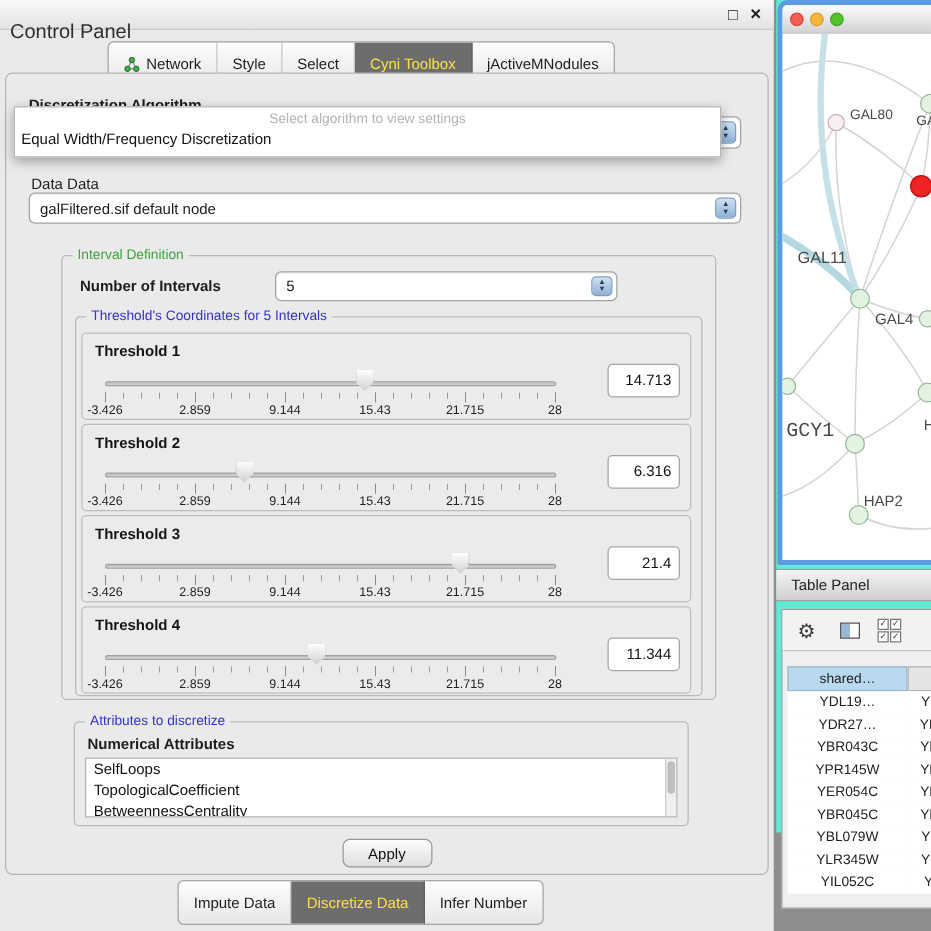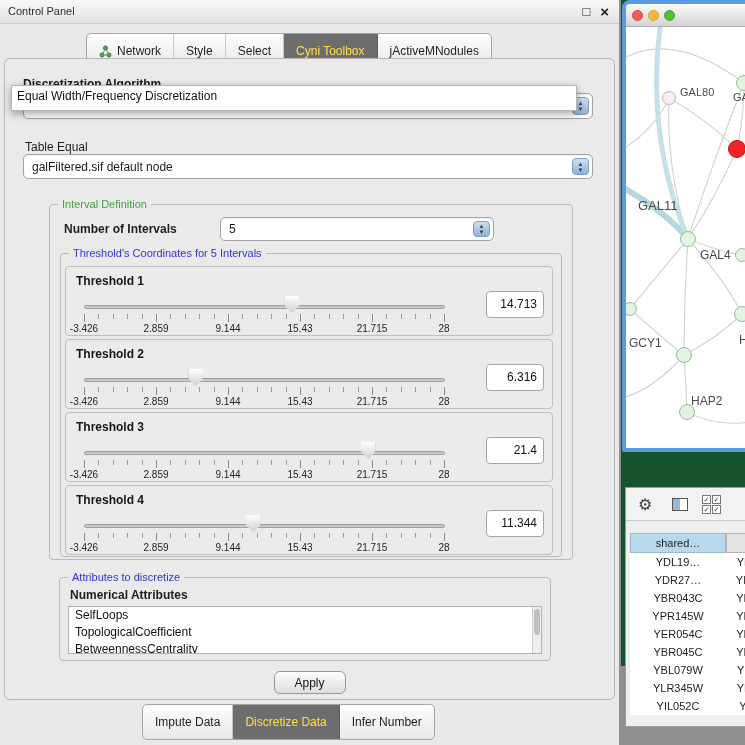--- a/index.html
+++ b/index.html
@@ -1,21 +1,21 @@
 <!DOCTYPE html>
 <html><head>
 <meta charset="utf-8">
 <style>
   *{box-sizing:border-box;margin:0;padding:0}
   html,body{width:745px;height:745px}
   .page{position:relative;width:745px;height:745px;background:#8e8e8e;font-family:"Liberation Sans",sans-serif;overflow:hidden;-webkit-font-smoothing:antialiased}
   
   .control-panel{position:absolute;left:0;top:0;width:619px;height:745px;background:#e9e9e9}
   .cp-titlebar{position:absolute;left:0;top:0;width:100%;height:24px;background:linear-gradient(#f8f8f8,#e3e3e3);border-bottom:1px solid #c9c9c9}
-  .cp-title{position:absolute;left:8px;top:5px;font-size:11px;color:#2e2e2e}
+  .cp-title{position:absolute;left:8px;top:17px;font-size:16px;color:#2e2e2e}
   .win-btns{position:absolute;right:10px;top:2px;display:flex;gap:10px;align-items:center}
   .win-btn{font-size:13px;color:#222;line-height:20px}
   .win-btn.close{font-weight:bold;font-size:15px}
   .tabstrip{position:absolute;display:inline-flex;align-items:stretch;height:36px;border:1px solid #a5a5a5;border-radius:5px;background:linear-gradient(#fdfdfd,#e7e7e7);overflow:hidden}
   #top-tabs{left:86px;top:33px}
   #bottom-tabs{left:142px;top:704px}
   .tab{display:flex;align-items:center;gap:5px;padding:0 12px;font-size:12px;color:#1e1e1e;border-right:1px solid #c7c7c7}
   .tab:last-child{border-right:none}
   .tab.selected{background:#6d6d6d;color:#fde047;border-right-color:#5f5f5f}
   .tabicon{display:inline-flex;width:13px;height:13px}
@@ -52,21 +52,21 @@
   .ticklabel{position:absolute;top:56px;transform:translateX(-50%);font-size:10px;color:#222;white-space:nowrap}
   .thr-value{position:absolute;right:8px;top:24px;width:58px;height:27px;line-height:25px;background:#fff;border:1px solid #a5a5a5;border-radius:4px;font-size:12px;color:#111;text-align:right;padding-right:6px}
   #attr-box{left:54px;top:518px;width:492px;height:84px}
   #attr-heading{left:10px;top:10px}
   #attr-list{position:absolute;left:8px;top:28px;right:8px;height:48px;background:#fff;border:1px solid #b0b0b0;overflow:hidden}
   .attr-item{font-size:12px;line-height:17px;padding-left:6px;color:#111;white-space:nowrap}
   .vscroll{position:absolute;right:0;top:0;bottom:0;width:9px;background:#efefef;border-left:1px solid #cccccc}
   .vscroll .thumb{position:absolute;left:1px;right:1px;top:2px;height:26px;background:#bfbfbf;border-radius:4px}
   #apply-btn{position:absolute;left:50%;transform:translateX(-50%);top:612px;height:23px;padding:0 20px;background:linear-gradient(#fdfdfd,#dedede);border:1px solid #979797;border-radius:6px;font-size:12px;color:#111;font-family:"Liberation Sans",sans-serif}
   
-  .right-side{position:absolute;left:621px;top:0;width:124px;height:666px;background:#14532d}
+  .right-side{position:absolute;left:621px;top:0;width:124px;height:666px;background:#5eead4}
   .net-window{position:absolute;left:1px;top:0;width:132px;height:452px;border:4px solid #5b9be2;border-radius:8px 8px 2px 2px;background:#fff;overflow:hidden}
   .net-titlebar{position:relative;height:23px;background:linear-gradient(#fcfcfc,#d2d2d2);border-bottom:1px solid #b0b0b0}
   .light{position:absolute;top:6px;width:11px;height:11px;border-radius:50%;border:1px solid transparent}
   .net-canvas{position:relative;width:124px;height:421px;background:#fff;overflow:hidden}
   .net-canvas svg{position:absolute;left:0;top:0}
   .net-node{position:absolute;border-radius:50%;border:1px solid #98b49a}
   .net-label{position:absolute;font-size:11px;color:#4a4a4a;white-space:nowrap}
   .tp-header{position:absolute;left:0;top:455px;width:124px;height:26px;background:linear-gradient(#f4f4f4,#d0d0d0);border-top:1px solid #9e9e9e;border-bottom:1px solid #9e9e9e;font-size:12px;color:#222;line-height:24px;padding-left:12px}
   .table-window{position:absolute;left:4px;top:487px;width:140px;height:240px;background:#eef0f0;border:1px solid #9b9b9b;overflow:hidden}
   .tp-toolbar{position:absolute;left:0;top:0;right:0;height:33px;background:#f2f2f2;border-bottom:1px solid #c7c7c7}
@@ -131,24 +131,25 @@
       <span class="section-label bold" style="left:18px;top:18px">Discretization Algorithm</span>
 
       <div class="combo" id="algo-combo">
         <span class="stepper">
           <span>▲</span>
           <span>▼</span>
         </span>
       </div>
 
       <div class="popup">
+        <div class="popup-placeholder">Select algorithm to view settings</div>
         <div class="popup-row">Equal Width/Frequency Discretization</div>
       </div>
 
-      <span class="section-label" style="left:20px;top:81px">Table Equal</span>
+      <span class="section-label" style="left:20px;top:81px">Data Data</span>
       <div class="combo" id="tabledata-combo">
         <span class="val">galFiltered.sif default node</span>
         <span class="stepper">
           <span>▲</span>
           <span>▼</span>
         </span>
       </div>
 
       <div class="groupbox" id="interval-box">
         <span class="legend legend-green">Interval Definition</span>
@@ -291,26 +292,27 @@
           <div class="net-node" style="left: 54px; top: 204px; width: 16px; height: 16px; background: rgb(227, 243, 226); border-color: rgb(154, 184, 155);"></div>
           <div class="net-node" style="left: 109px; top: 221px; width: 14px; height: 14px; background: rgb(227, 243, 226); border-color: rgb(154, 184, 155);"></div>
           <div class="net-node" style="left: -3px; top: 275px; width: 14px; height: 14px; background: rgb(227, 243, 226); border-color: rgb(154, 184, 155);"></div>
           <div class="net-node" style="left: 108px; top: 279px; width: 16px; height: 16px; background: rgb(227, 243, 226); border-color: rgb(154, 184, 155);"></div>
           <div class="net-node" style="left: 50px; top: 320px; width: 16px; height: 16px; background: rgb(227, 243, 226); border-color: rgb(154, 184, 155);"></div>
           <div class="net-node" style="left: 53px; top: 377px; width: 16px; height: 16px; background: rgb(227, 243, 226); border-color: rgb(154, 184, 155);"></div>
           <div class="net-label" style="left: 54px; top: 59px; font-size: 11px;">GAL80</div>
           <div class="net-label" style="left: 107px; top: 64px; font-size: 11px;">GA</div>
           <div class="net-label" style="left: 12px; top: 171px; font-size: 13px;">GAL11</div>
           <div class="net-label" style="left: 74px; top: 221px; font-size: 12px;">GAL4</div>
-          <div class="net-label" style="left: 3px; top: 309px; font-size: 12px;">GCY1</div>
+          <div class="net-label" style="left: 3px; top: 309px; font-size: 16px; font-family: Liberation Mono, monospace;">GCY1</div>
           <div class="net-label" style="left: 113px; top: 306px; font-size: 12px;">H</div>
           <div class="net-label" style="left: 65px; top: 367px; font-size: 12px;">HAP2</div>
         </div>
     </div>
 
+    <div class="tp-header">Table Panel</div>
 
     <div class="table-window">
       <div class="tp-toolbar">
         <span class="gear">⚙</span>
         <span class="colicon"></span>
         <span class="checkgrid">
           <span>✓</span>
           <span>✓</span>
           <span>✓</span>
           <span>✓</span>

